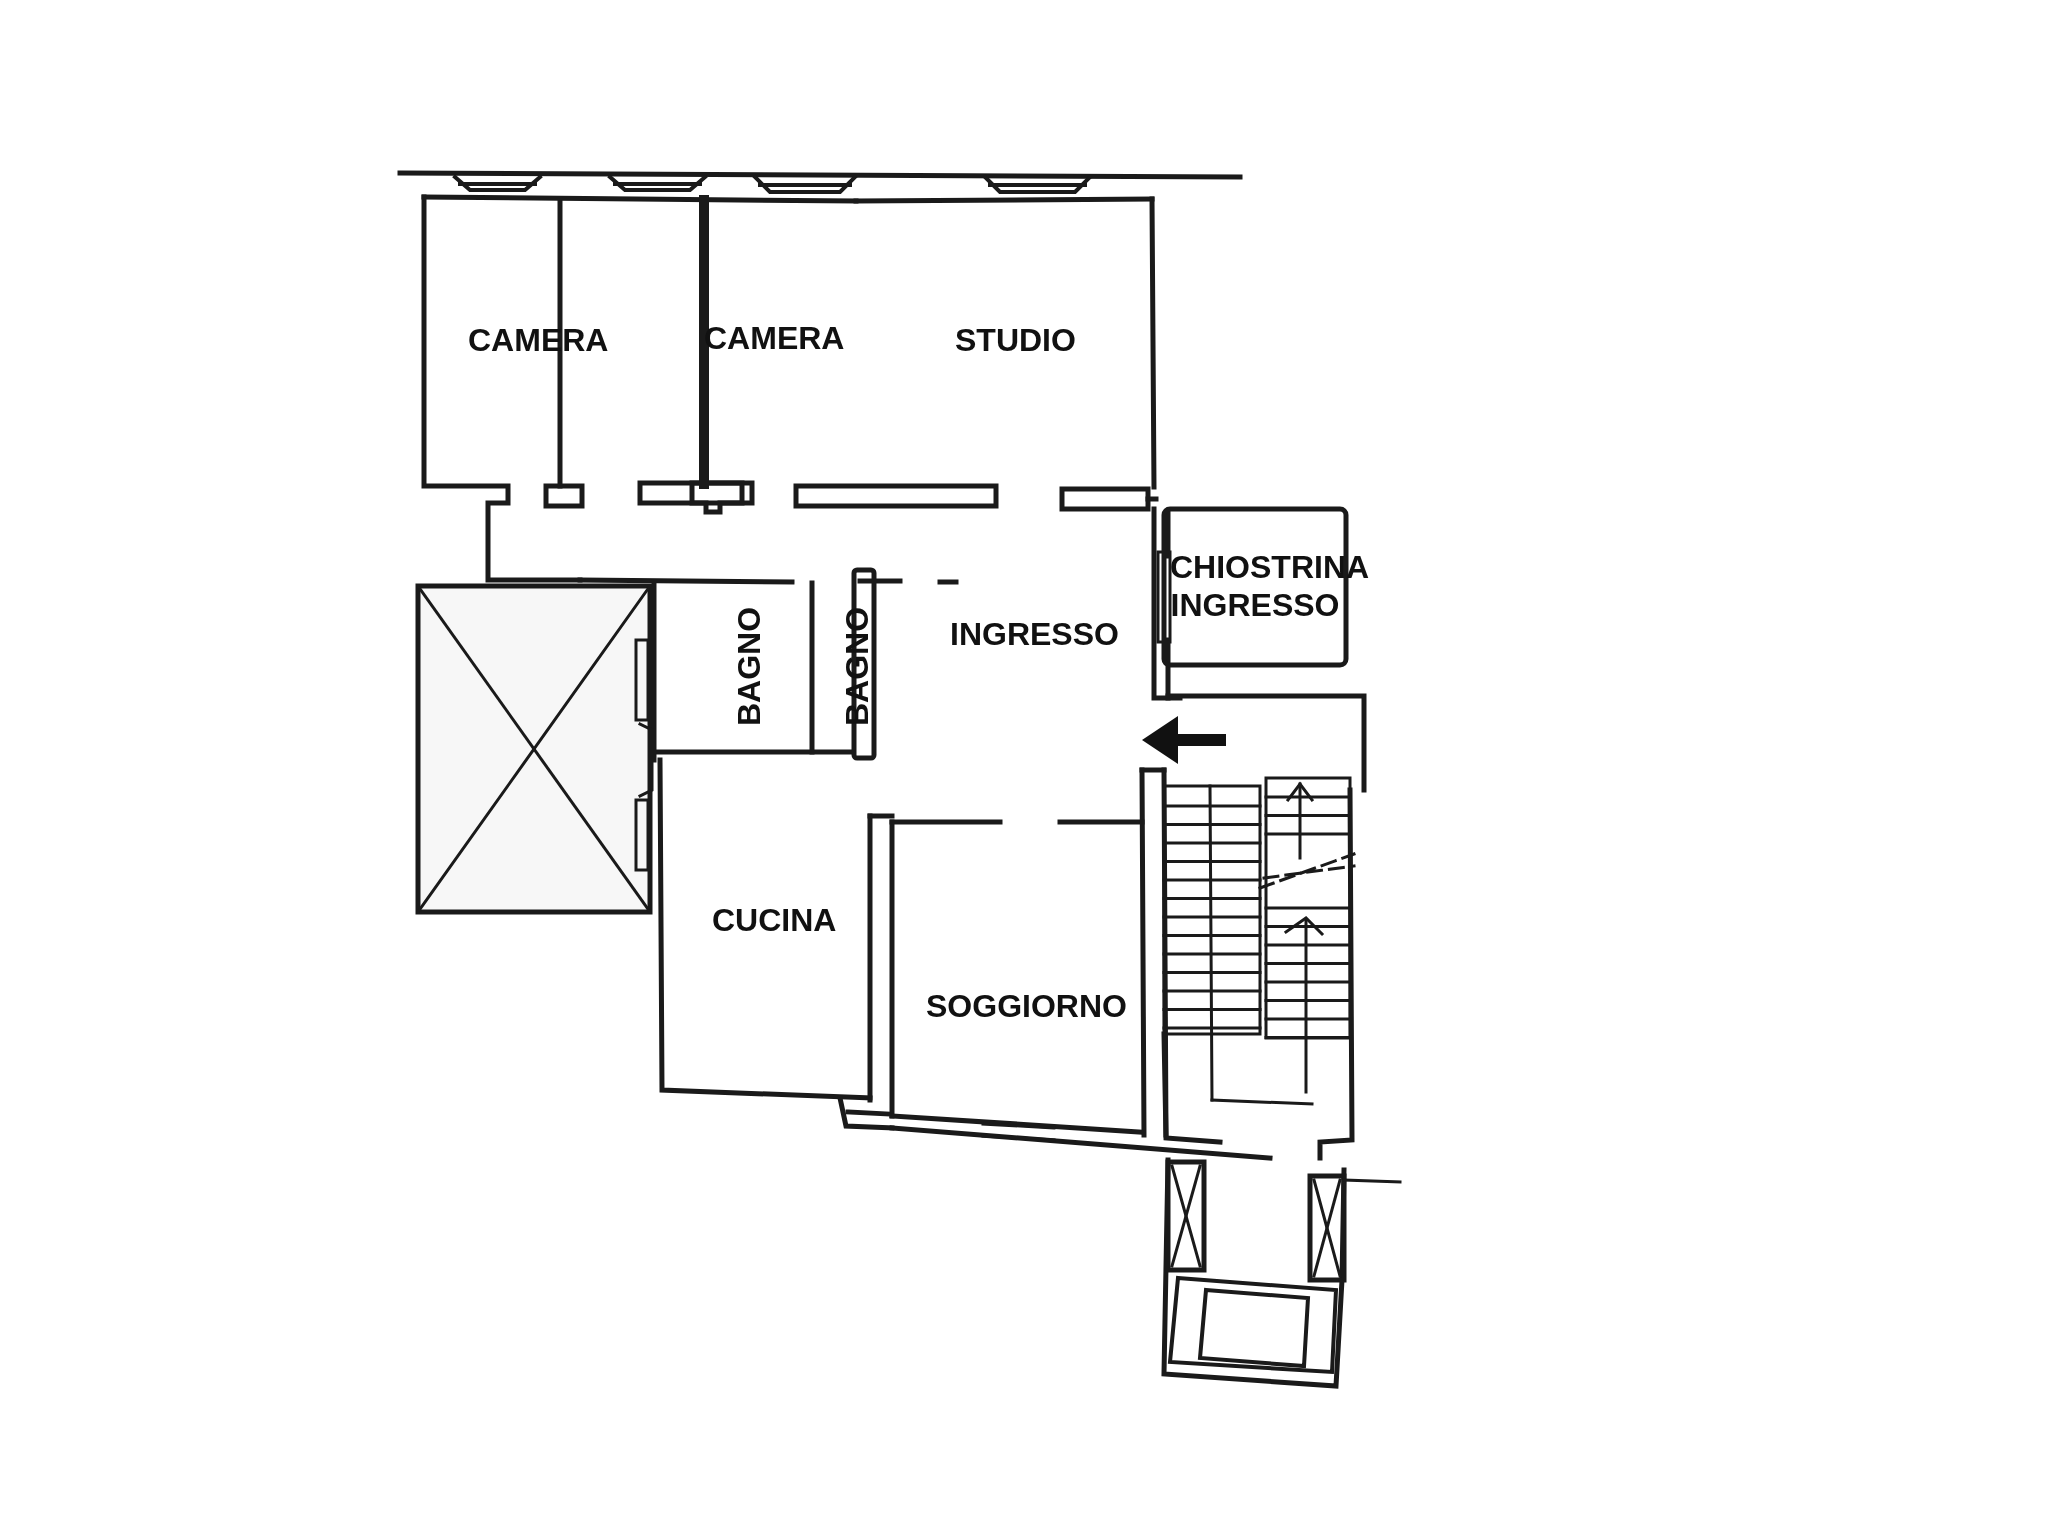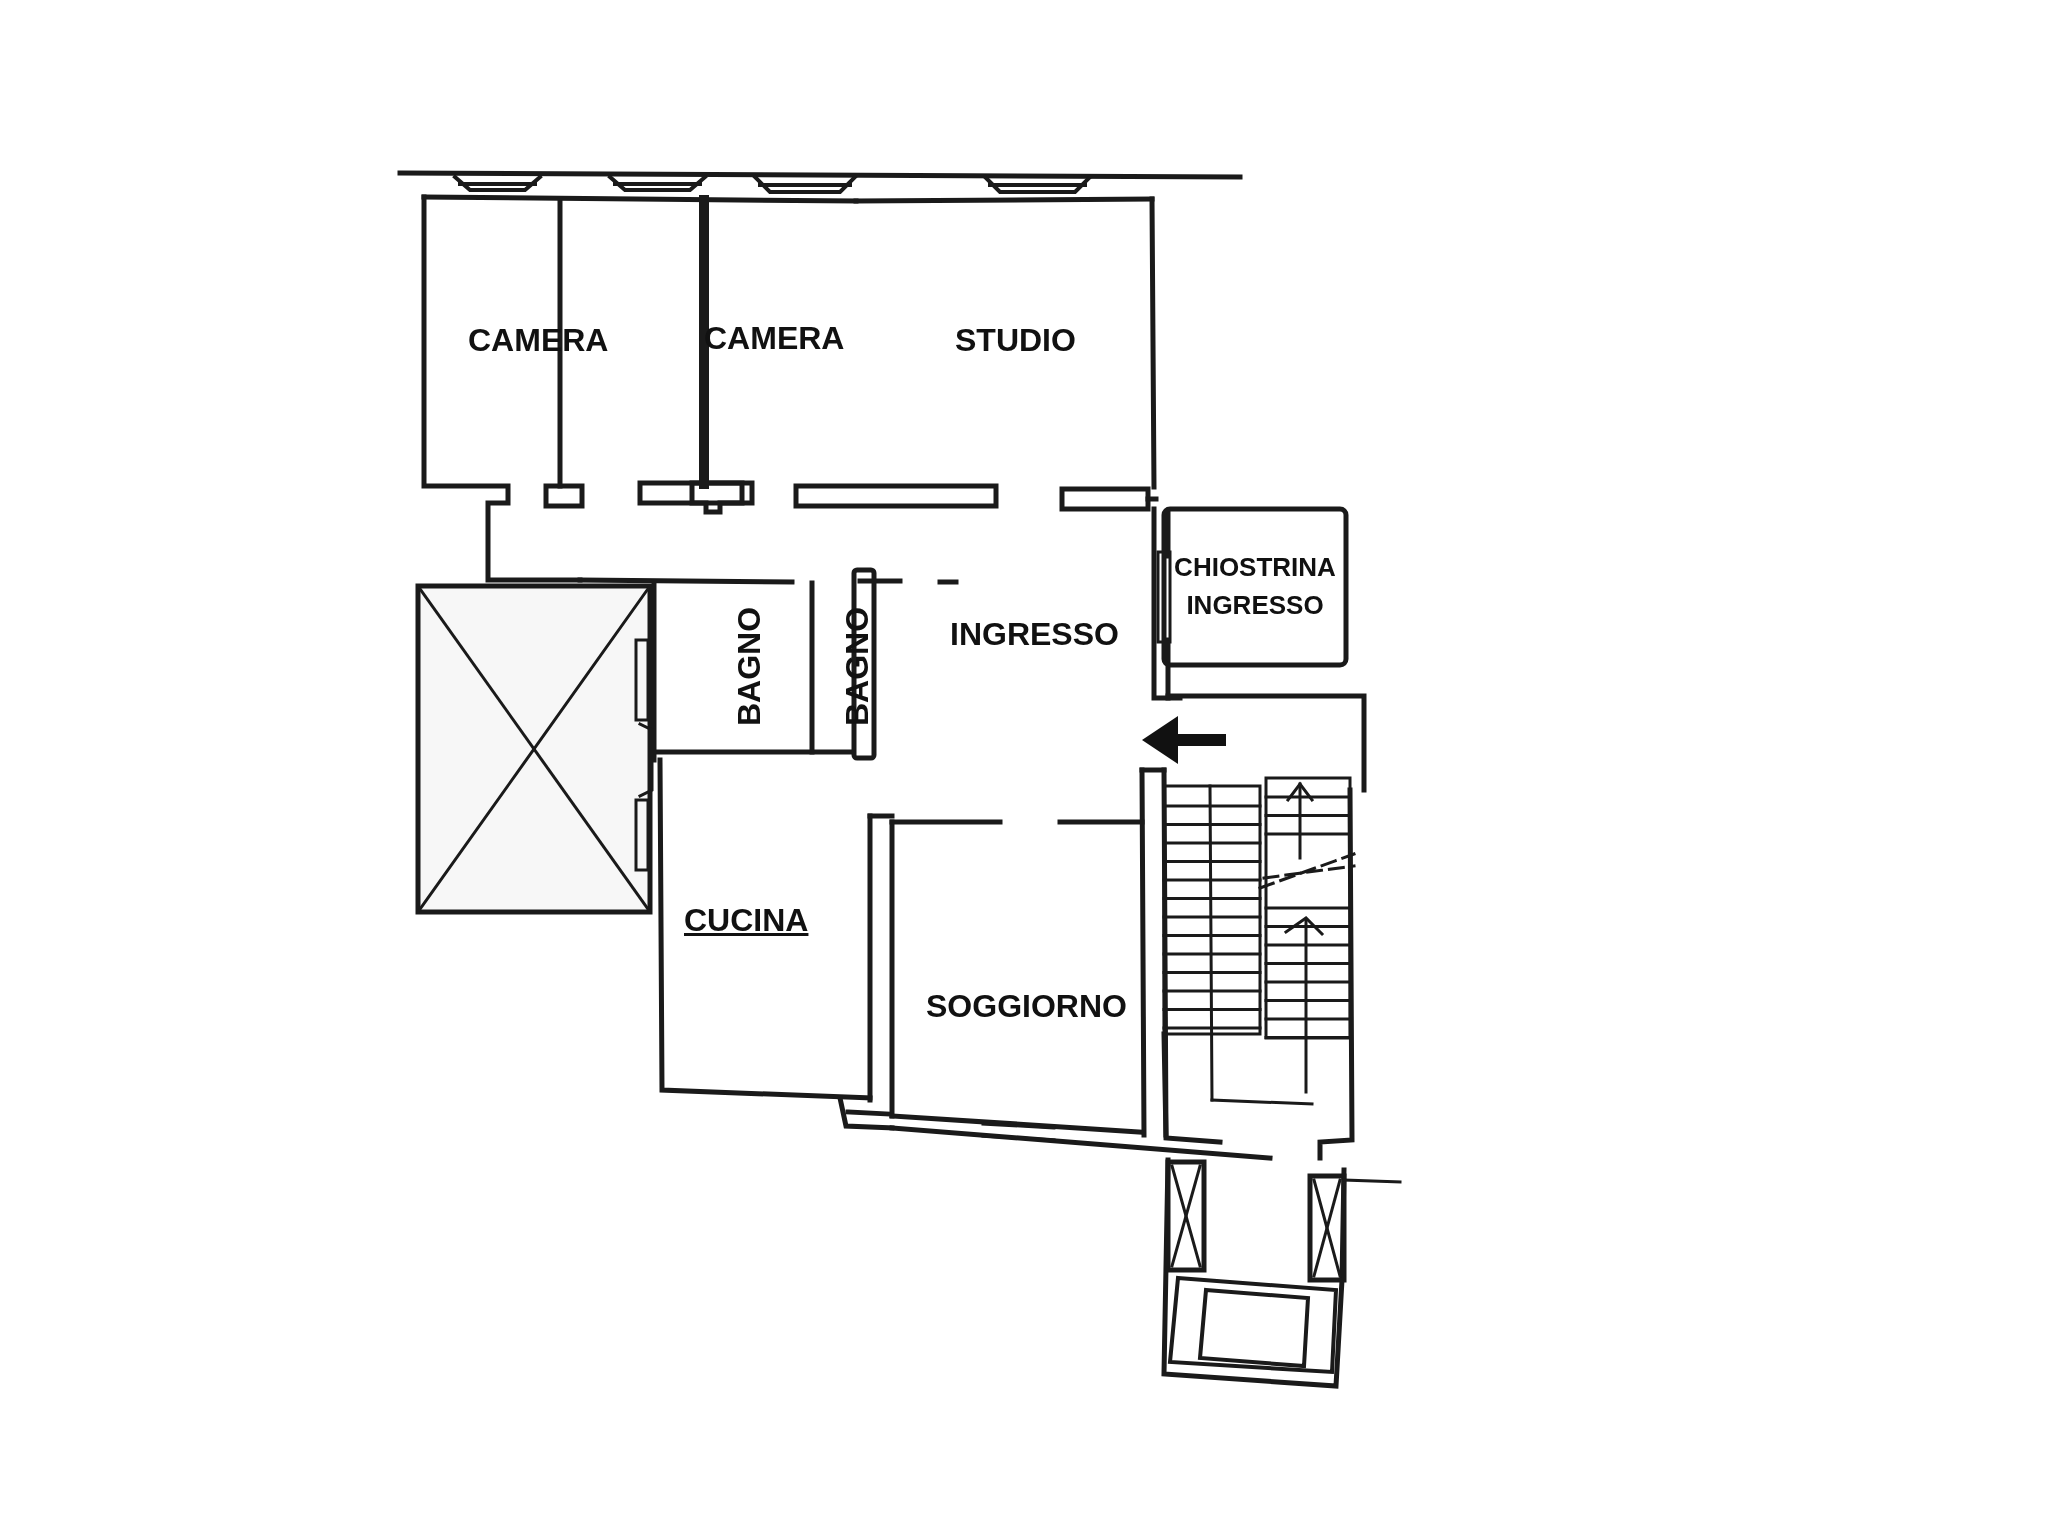--- a/index.html
+++ b/index.html
@@ -1,20 +1,20 @@
 <!DOCTYPE html>
 <html><head>
 <meta charset="utf-8">
 <style>
   html, body { margin: 0; padding: 0; background: #ffffff; }
   body { width: 2048px; height: 1516px; position: relative; overflow: hidden; font-family: "DejaVu Sans", sans-serif; }
   #plan { position: absolute; left: 0; top: 0; }
   .lbl { position: absolute; font-family: "Liberation Sans", "DejaVu Sans", sans-serif; font-weight: bold; color: #111; white-space: nowrap; letter-spacing: 0px; }
   .lbl.big { font-size: 32px; }
-  .lbl.small { font-size: 26px; text-align: center; line-height: 38px; }
+  .lbl.small { font-size: 32px; text-align: center; line-height: 38px; }
   .rot { transform: rotate(-90deg); transform-origin: center center; }
 </style>
 </head>
 <body>
 
 <svg id="plan" width="2048" height="1516" viewBox="0 0 2048 1516" xmlns="http://www.w3.org/2000/svg">
   <g fill="none" stroke="#1a1a1a" stroke-width="5" stroke-linecap="square">
 
     <line x1="400" y1="173" x2="1240" y2="177"></line>
 
@@ -150,14 +150,14 @@
 <div class="lbl big" style="left:468px; top:322px;">CAMERA</div>
 <div class="lbl big" style="left:704px; top:320px;">CAMERA</div>
 <div class="lbl big" style="left:955px; top:322px;">STUDIO</div>
 <div class="lbl small" style="left:1170px; top:548px; width:170px;">
   <div>CHIOSTRINA</div>
   <div>INGRESSO</div>
 </div>
 <div class="lbl big rot" style="left:690px; top:648px;">BAGNO</div>
 <div class="lbl big rot" style="left:798px; top:648px;">BAGNO</div>
 <div class="lbl big" style="left:950px; top:616px;">INGRESSO</div>
-<div class="lbl big" style="left:684px; top:902px;text-decoration:underline;">CUCINA</div>
+<div class="lbl big" style="left:712px; top:902px;">CUCINA</div>
 <div class="lbl big" style="left:926px; top:988px;">SOGGIORNO</div>
 
 </body></html>

